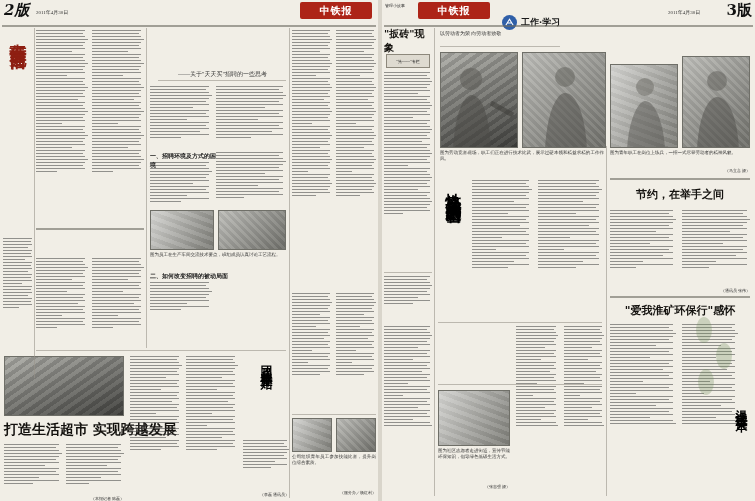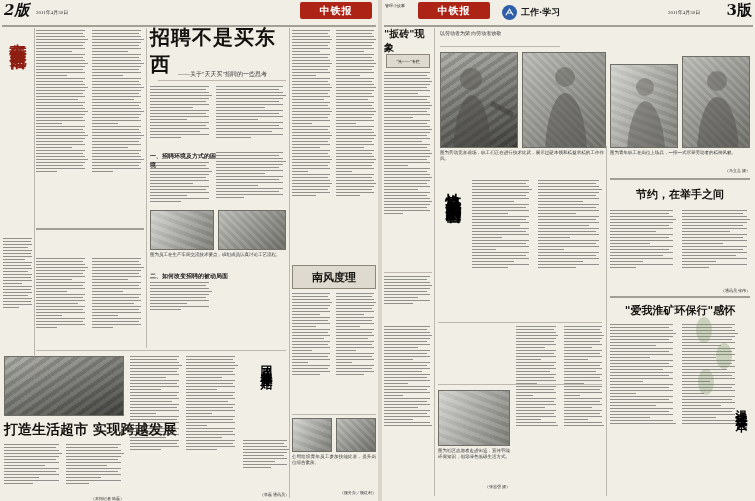--- a/index.html
+++ b/index.html
@@ -238,23 +238,20 @@
           <i class="s90"></i>
           <i class="s95"></i>
           <i class="s85"></i>
           <i class="s95"></i>
           <i class="s90"></i>
           <i class="s95"></i>
           <i class="s40"></i>
       </span>
     </div>
 
-    <div class="col" style="left:150px;top:34px;width:140px;height:34px;display:flex;align-items:center;justify-content:center;">
-      <div class="hl-h" style="font-size:20px;letter-spacing:1px;">招聘不是买东西</div>
-    </div>
     <div class="col" style="left:160px;top:70px;width:125px;text-align:center;">
       <div style="font-size:6px;color:#333;">——关于"天天买"招聘的一些思考</div>
     </div>
     <div class="hr" style="left:158px;top:80px;width:128px;"></div>
 
     <div class="col tx xsmall" style="left:150px;top:86px;width:62px;height:62px;">
       <span class="mt">
           <i class="s95"></i>
           <i class="s90"></i>
           <i class="s95"></i>
@@ -536,23 +533,20 @@
           <i class="s90"></i>
           <i class="s95"></i>
           <i class="s50"></i>
           <i class="s95"></i>
           <i class="s90"></i>
           <i class="s95"></i>
           <i class="s40"></i>
         </span>
     </div>
 
-    <div class="col box shade" style="left:292px;top:265px;width:84px;height:24px;display:flex;align-items:center;justify-content:center;">
-      <div class="hl-h" style="font-size:11px;">南风度理</div>
-    </div>
     <div class="col tx xsmall" style="left:292px;top:293px;width:40px;height:120px;">
       <span class="mt">
           <i class="s95"></i>
           <i class="s90"></i>
           <i class="s95"></i>
           <i class="s85"></i>
           <i class="s95"></i>
           <i class="s90"></i>
           <i class="s95"></i>
           <i class="s70"></i>
@@ -759,21 +753,21 @@
 
   <div class="col" style="left:378px;top:0;width:4px;height:501px;background:#d9d5cb;"></div>
 
   <div class="col" style="left:382px;top:0;width:373px;height:501px;background:#f1eee6;">
 
     <div class="col" style="left:336px;top:3px;width:34px;height:20px;text-align:right;">
       <div class="bignum" style="font-size:15px;">3版</div>
     </div>
     <div class="col dateline" style="left:286px;top:9px;">2011年4月30日</div>
 
-    <div class="col" style="left:120px;top:2px;width:140px;height:20px;display:flex;align-items:center;gap:4px;">
+    <div class="col" style="left:120px;top:12px;width:140px;height:20px;display:flex;align-items:center;gap:4px;">
       <div class="badge-circle" style="width:15px;height:15px;">
         <svg width="11" height="11" viewBox="0 0 24 24" aria-hidden="true">
             <path d="M4 18 L12 5 L20 18 M7 13 H17" stroke="#fff" stroke-width="2.4" fill="none"></path>
           </svg>
       </div>
       <div class="sect" style="font-size:9px;">工作·学习</div>
     </div>
 
     <div class="col" style="left:36px;top:2px;width:72px;height:19px;">
       <div class="redbar" style="width:72px;height:17px;display:flex;align-items:center;justify-content:center;border-radius:2px;">

